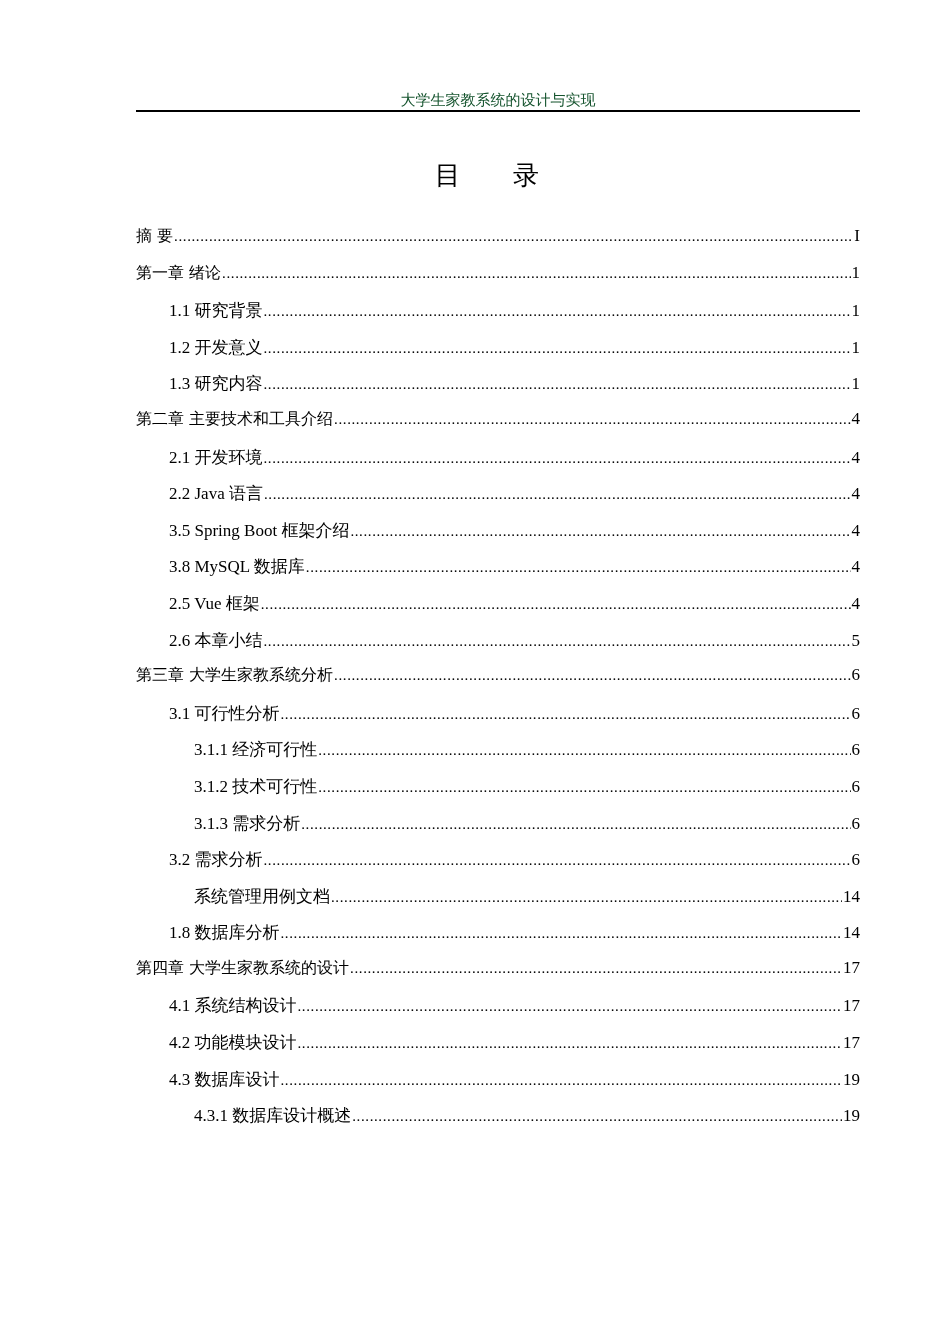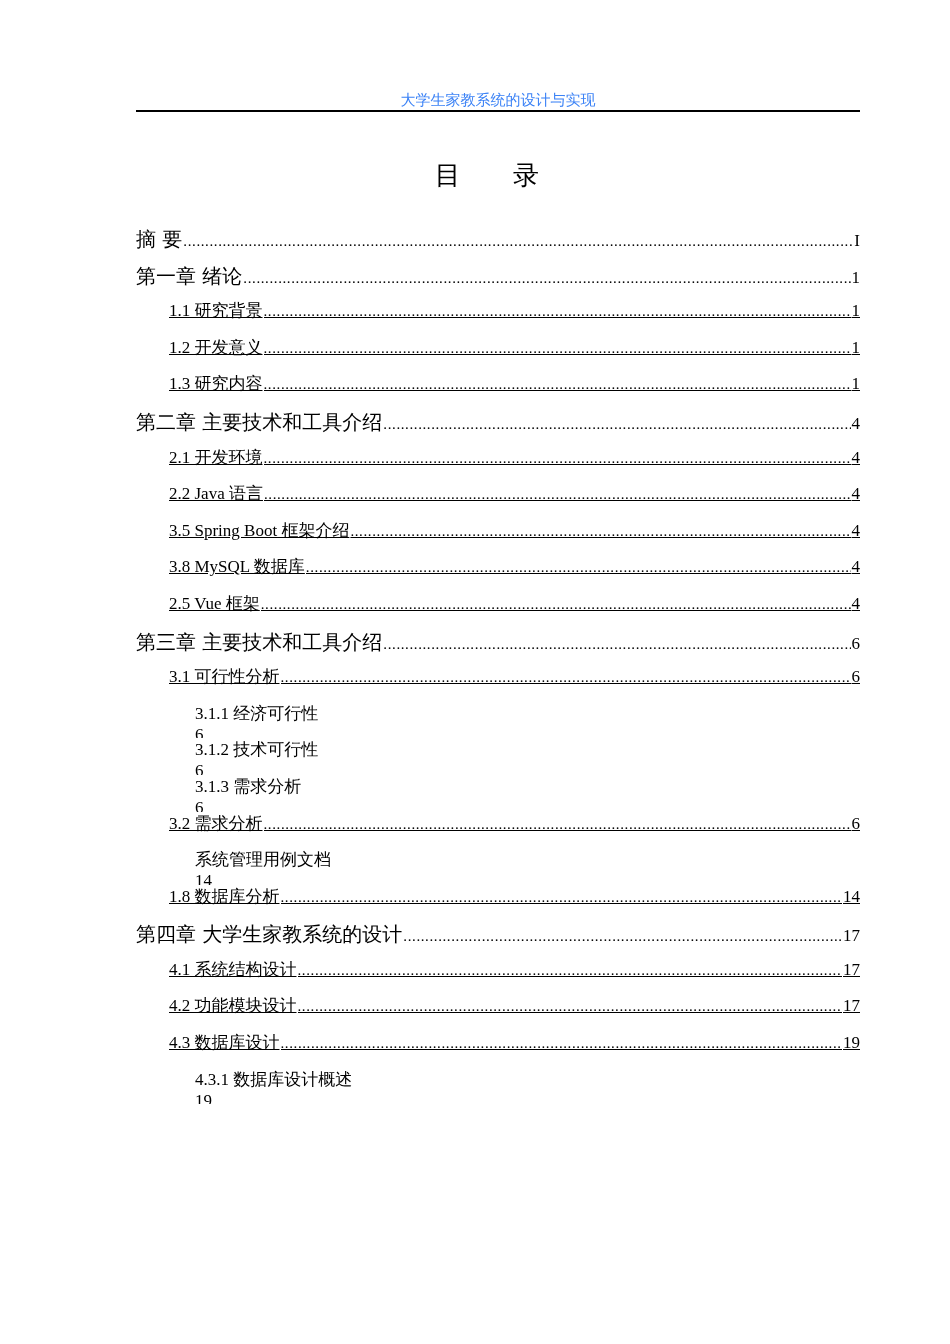--- a/index.html
+++ b/index.html
@@ -1,31 +1,31 @@
 <!DOCTYPE html>
 <html><head>
   <meta charset="utf-8">
   <style>
     html, body { margin: 0; padding: 0; background: #ffffff; }
     body { width: 950px; height: 1344px; position: relative; overflow: hidden;
       font-family: "Liberation Serif", "DejaVu Serif", serif; color: #000; }
     .header-title { position: absolute; left: 136px; width: 724px; top: 91px;
-      text-align: center; font-size: 15px; color: #3b82f6; }
+      text-align: center; font-size: 15px; color: #14532d; }
     .header-rule { position: absolute; left: 136px; width: 724px; top: 110px;
       height: 0; border-top: 2px solid #000; }
     .toc-heading { position: absolute; left: 0; width: 996px; top: 158px;
       text-align: center; font-size: 26px; letter-spacing: 22px;
       font-family: "DejaVu Sans", "Liberation Sans", sans-serif; }
     .toc { position: absolute; left: 136px; width: 724px; top: 226px; }
     .toc-row { display: flex; align-items: baseline; height: 36.6px;
       font-size: 17px; white-space: nowrap; overflow: hidden; }
     .toc-row.l1 { padding-left: 0; }
-    .toc-row.l2 { padding-left: 33px; text-decoration: underline; }
-    .toc-row.l3 { padding-left: 58px; flex-direction: column; }
-    .toc-row.chapter .toc-label { font-family: "DejaVu Sans", "Liberation Sans", sans-serif; font-size: 20px; }
+    .toc-row.l2 { padding-left: 33px; }
+    .toc-row.l3 { padding-left: 58px; }
+    .toc-row.chapter .toc-label { font-family: "DejaVu Sans", "Liberation Sans", sans-serif; font-size: 16px; }
     .toc-label { flex: 0 0 auto; }
     .toc-leader { flex: 1 1 auto; overflow: hidden; margin: 0 1px; color: #000;
       font-size: 15px; letter-spacing: 0.6px; }
     .toc-leader::before { content: "........................................................................................................................................................................................................................................................................"; }
     .toc-page { flex: 0 0 auto; text-align: right; }
   </style>
 </head>
 <body>
 
 <div class="header-title">大学生家教系统的设计与实现</div>
@@ -82,22 +82,27 @@
     <div class="toc-row l2">
       <span class="toc-label">3.8 MySQL 数据库</span>
       <span class="toc-leader"></span>
       <span class="toc-page">4</span>
     </div>
     <div class="toc-row l2">
       <span class="toc-label">2.5 Vue 框架</span>
       <span class="toc-leader"></span>
       <span class="toc-page">4</span>
     </div>
+    <div class="toc-row l2">
+      <span class="toc-label">2.6 本章小结</span>
+      <span class="toc-leader"></span>
+      <span class="toc-page">5</span>
+    </div>
     <div class="toc-row l1 chapter">
-      <span class="toc-label">第三章  主要技术和工具介绍</span>
+      <span class="toc-label">第三章  大学生家教系统分析</span>
       <span class="toc-leader"></span>
       <span class="toc-page">6</span>
     </div>
     <div class="toc-row l2">
       <span class="toc-label">3.1 可行性分析</span>
       <span class="toc-leader"></span>
       <span class="toc-page">6</span>
     </div>
     <div class="toc-row l3">
       <span class="toc-label">3.1.1 经济可行性</span>

